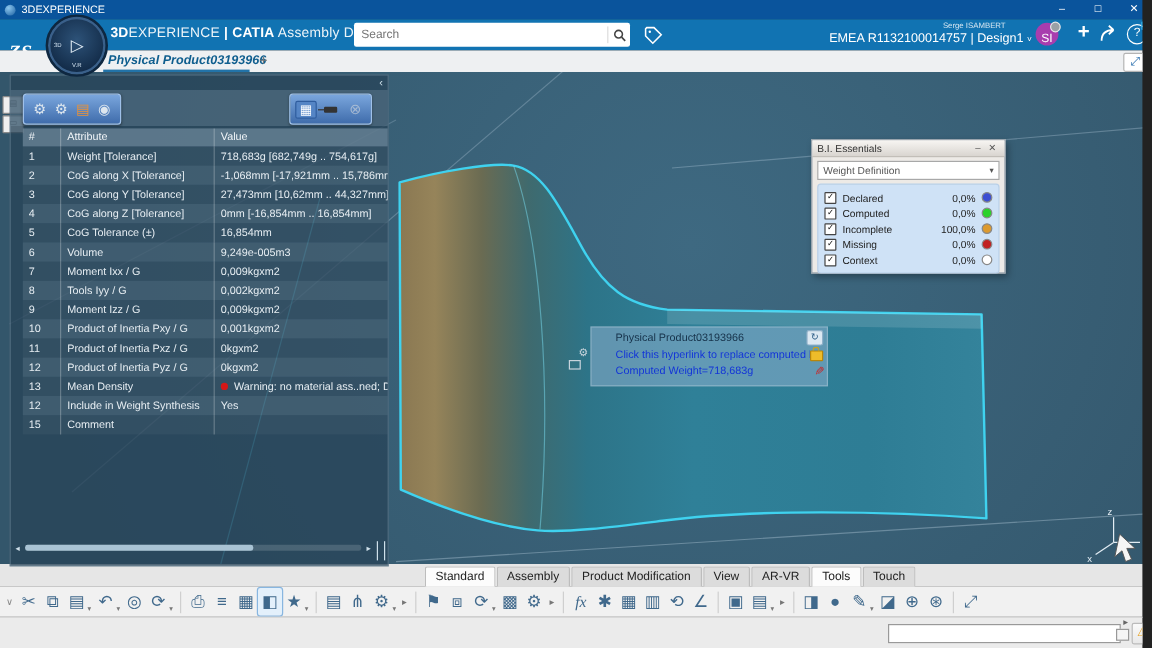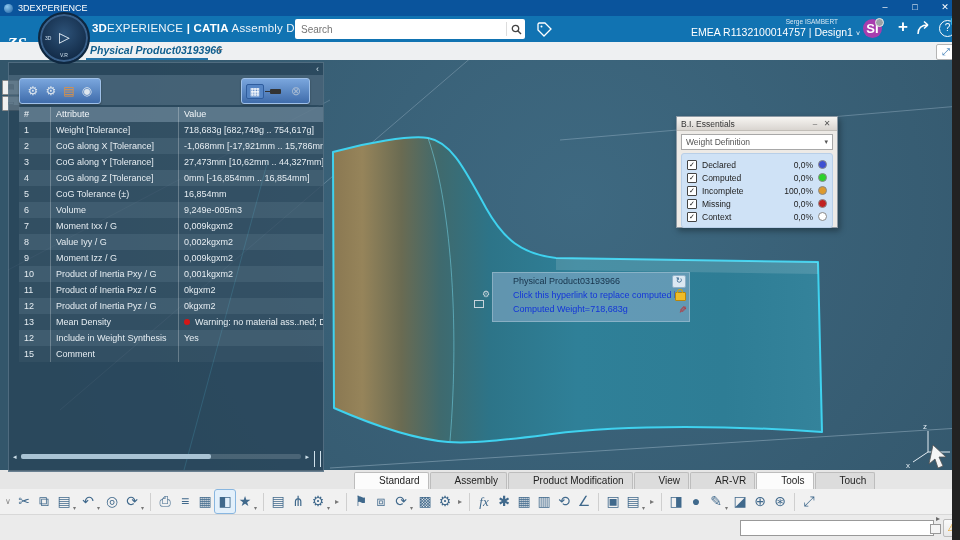--- a/index.html
+++ b/index.html
@@ -30,22 +30,22 @@
   .searchbox{position:absolute;left:295px;top:3px;width:230px;height:20px;background:#fff;
              border-radius:2px;display:flex;align-items:center;}
   .searchbox input{flex:1;border:none;outline:none;font-size:10px;color:#444;padding:0 6px;
                    font-family:"Liberation Sans",sans-serif;background:transparent;}
   .search-mag{width:18px;height:14px;border-left:1px solid #ddd;display:flex;align-items:center;justify-content:center;}
   .tagicon{position:absolute;left:536px;top:5px;}
   .username{position:absolute;right:122px;top:2px;font-size:6.5px;color:#d7e7f2;}
   .workspace{position:absolute;right:100px;top:10px;font-size:10.5px;color:#fff;white-space:nowrap;}
   .workspace .caret{font-size:7px;margin-left:3px;}
   .avatar{position:absolute;right:78px;top:3px;width:19px;height:19px;border-radius:50%;
-          background:#a83dae;color:#fff;font-size:13px;font-weight:bold;
-          display:flex;align-items:center;justify-content:center;}
+          background:#a83dae;color:#fff;font-size:10px;font-weight:normal;
+          display:flex;align-items:flex-end;justify-content:center;}
   .avatar .dot{position:absolute;right:-2px;top:-1px;width:7px;height:7px;border-radius:50%;
                background:#9aa0a6;border:1px solid #e8e8e8;}
   .hplus{position:absolute;right:52px;top:1px;font-size:17px;font-weight:bold;color:#fff;}
   .hshare{position:absolute;right:26px;top:4px;}
   .hhelp{position:absolute;right:4px;top:4px;width:15px;height:15px;border:1.4px solid #fff;border-radius:50%;
          color:#fff;font-size:10px;text-align:center;line-height:14px;}
   .hhelp .badge{position:absolute;right:-3px;top:-3px;width:7px;height:7px;background:#35b1e8;
                 border-radius:1px;font-size:5px;line-height:7px;color:#fff;}
   
   .tabbar{position:absolute;left:0;top:42px;width:960px;height:18px;background:#eef0f2;}
@@ -123,21 +123,21 @@
   .tt-lock{position:relative;width:9px;height:7px;background:#eebc2a;border:1px solid #b8860b;border-radius:1px;margin-top:3px;}
   .tt-lock:before{content:"";position:absolute;top:-4px;left:1px;width:4px;height:3px;
           border:1.5px solid #caa21a;border-bottom:none;border-radius:3px 3px 0 0;}
   .tt-pen{color:#cc2222;font-size:10px;transform:rotate(90deg);}
   .anchor-gear{position:absolute;left:482px;top:289px;color:#c8d4dc;font-size:9px;z-index:5;}
   .anchor-box{position:absolute;left:474px;top:300px;width:8px;height:6px;border:1px solid #c8d4dc;z-index:5;}
   
   .ribbonrow{position:absolute;left:0;top:470px;width:960px;height:19px;background:#e6e6e6;}
   .rtabs{position:absolute;left:354px;bottom:0;display:flex;}
   .rtab{font-size:10px;color:#222;background:#dcdcdc;border:1px solid #bdbdbd;border-bottom:none;
-        padding:2px 8px 3px 24px;border-radius:2px 2px 0 0;margin-right:1px;white-space:nowrap;}
+        padding:2px 8px 3px 8px;border-radius:2px 2px 0 0;margin-right:1px;white-space:nowrap;}
   .rtab.active{background:#fcfcfc;}
   
   .toolbar{position:absolute;left:0;top:489px;width:960px;height:25px;background:#f1f1f1;
            display:flex;align-items:center;padding-left:2px;box-sizing:border-box;}
   .tbi{width:20px;text-align:center;font-size:14px;color:#40698c;line-height:23px;position:relative;flex:none;}
   .tbi[data-kind="d"]:after{content:"▾";font-size:6px;color:#777;position:absolute;right:-2px;top:7px;}
   .tbi[data-kind="d"]{margin-right:4px;}
   .tbi[data-kind="s"]{width:1px;height:18px;background:#cfcfcf;margin:0 4px;}
   .tbi[data-kind="a"]{width:10px;font-size:8px;color:#777;}
   .tbi[data-kind="c"]{width:12px;font-size:8px;color:#888;}
@@ -318,21 +318,21 @@
           </div>
 
           <div class="trow">
             <span class="c-num">7</span>
             <span class="c-attr">Moment Ixx / G</span>
             <span class="c-val">0,009kgxm2</span>
           </div>
 
           <div class="trow">
             <span class="c-num">8</span>
-            <span class="c-attr">Value Iyy / G</span>
+            <span class="c-attr">Tools Iyy / G</span>
             <span class="c-val">0,002kgxm2</span>
           </div>
 
           <div class="trow">
             <span class="c-num">9</span>
             <span class="c-attr">Moment Izz / G</span>
             <span class="c-val">0,009kgxm2</span>
           </div>
 
           <div class="trow">

